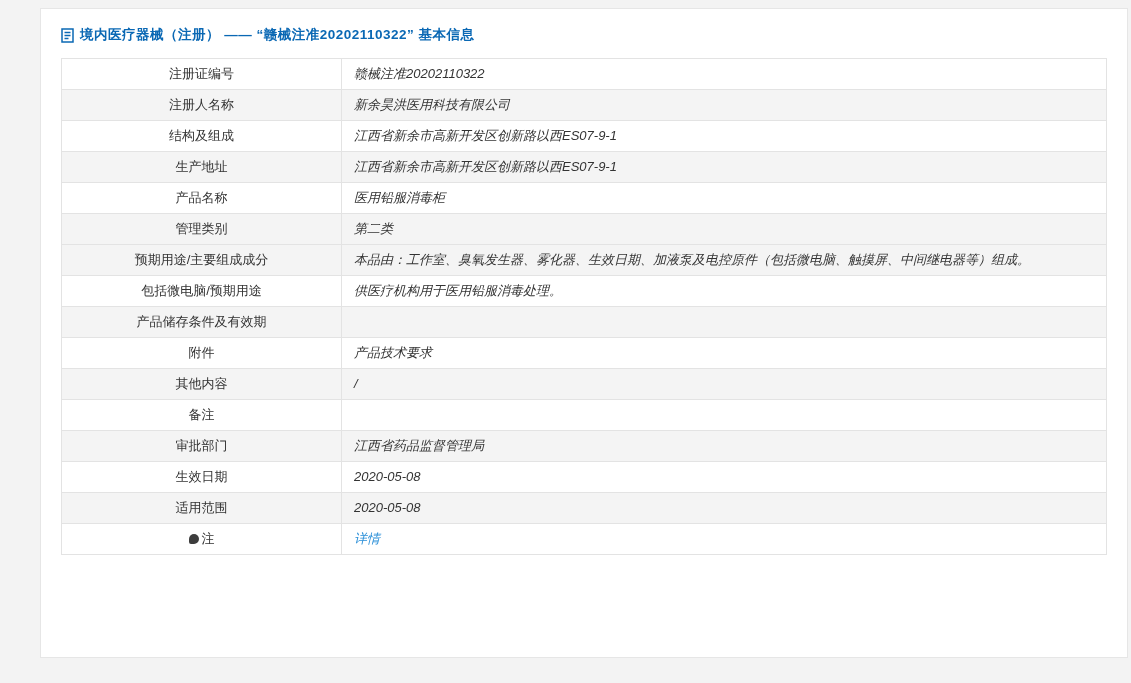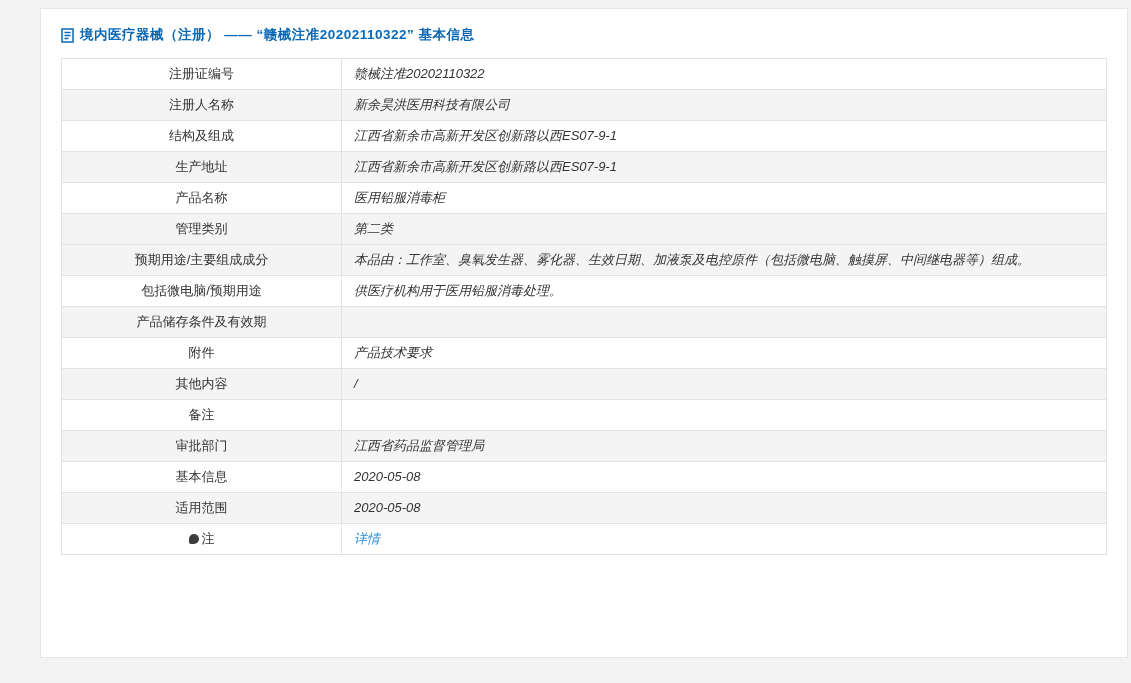--- a/index.html
+++ b/index.html
@@ -154,21 +154,21 @@
           </tr>
           <tr>
             <td class="label-cell"><span>备注</span></td>
             <td class="value-cell"><span></span></td>
           </tr>
           <tr class="alt">
             <td class="label-cell"><span>审批部门</span></td>
             <td class="value-cell"><span>江西省药品监督管理局</span></td>
           </tr>
           <tr>
-            <td class="label-cell"><span>基本信息</span></td>
+            <td class="label-cell"><span>生效日期</span></td>
             <td class="value-cell"><span>2020-05-08</span></td>
           </tr>
           <tr class="alt">
             <td class="label-cell"><span>适用范围</span></td>
             <td class="value-cell"><span>2020-05-08</span></td>
           </tr>
           <tr>
             <td class="label-cell"><span class="note-icon"></span><span>注</span></td>
             <td class="value-cell"><a href="#" class="detail-link">详情</a></td>
           </tr>

